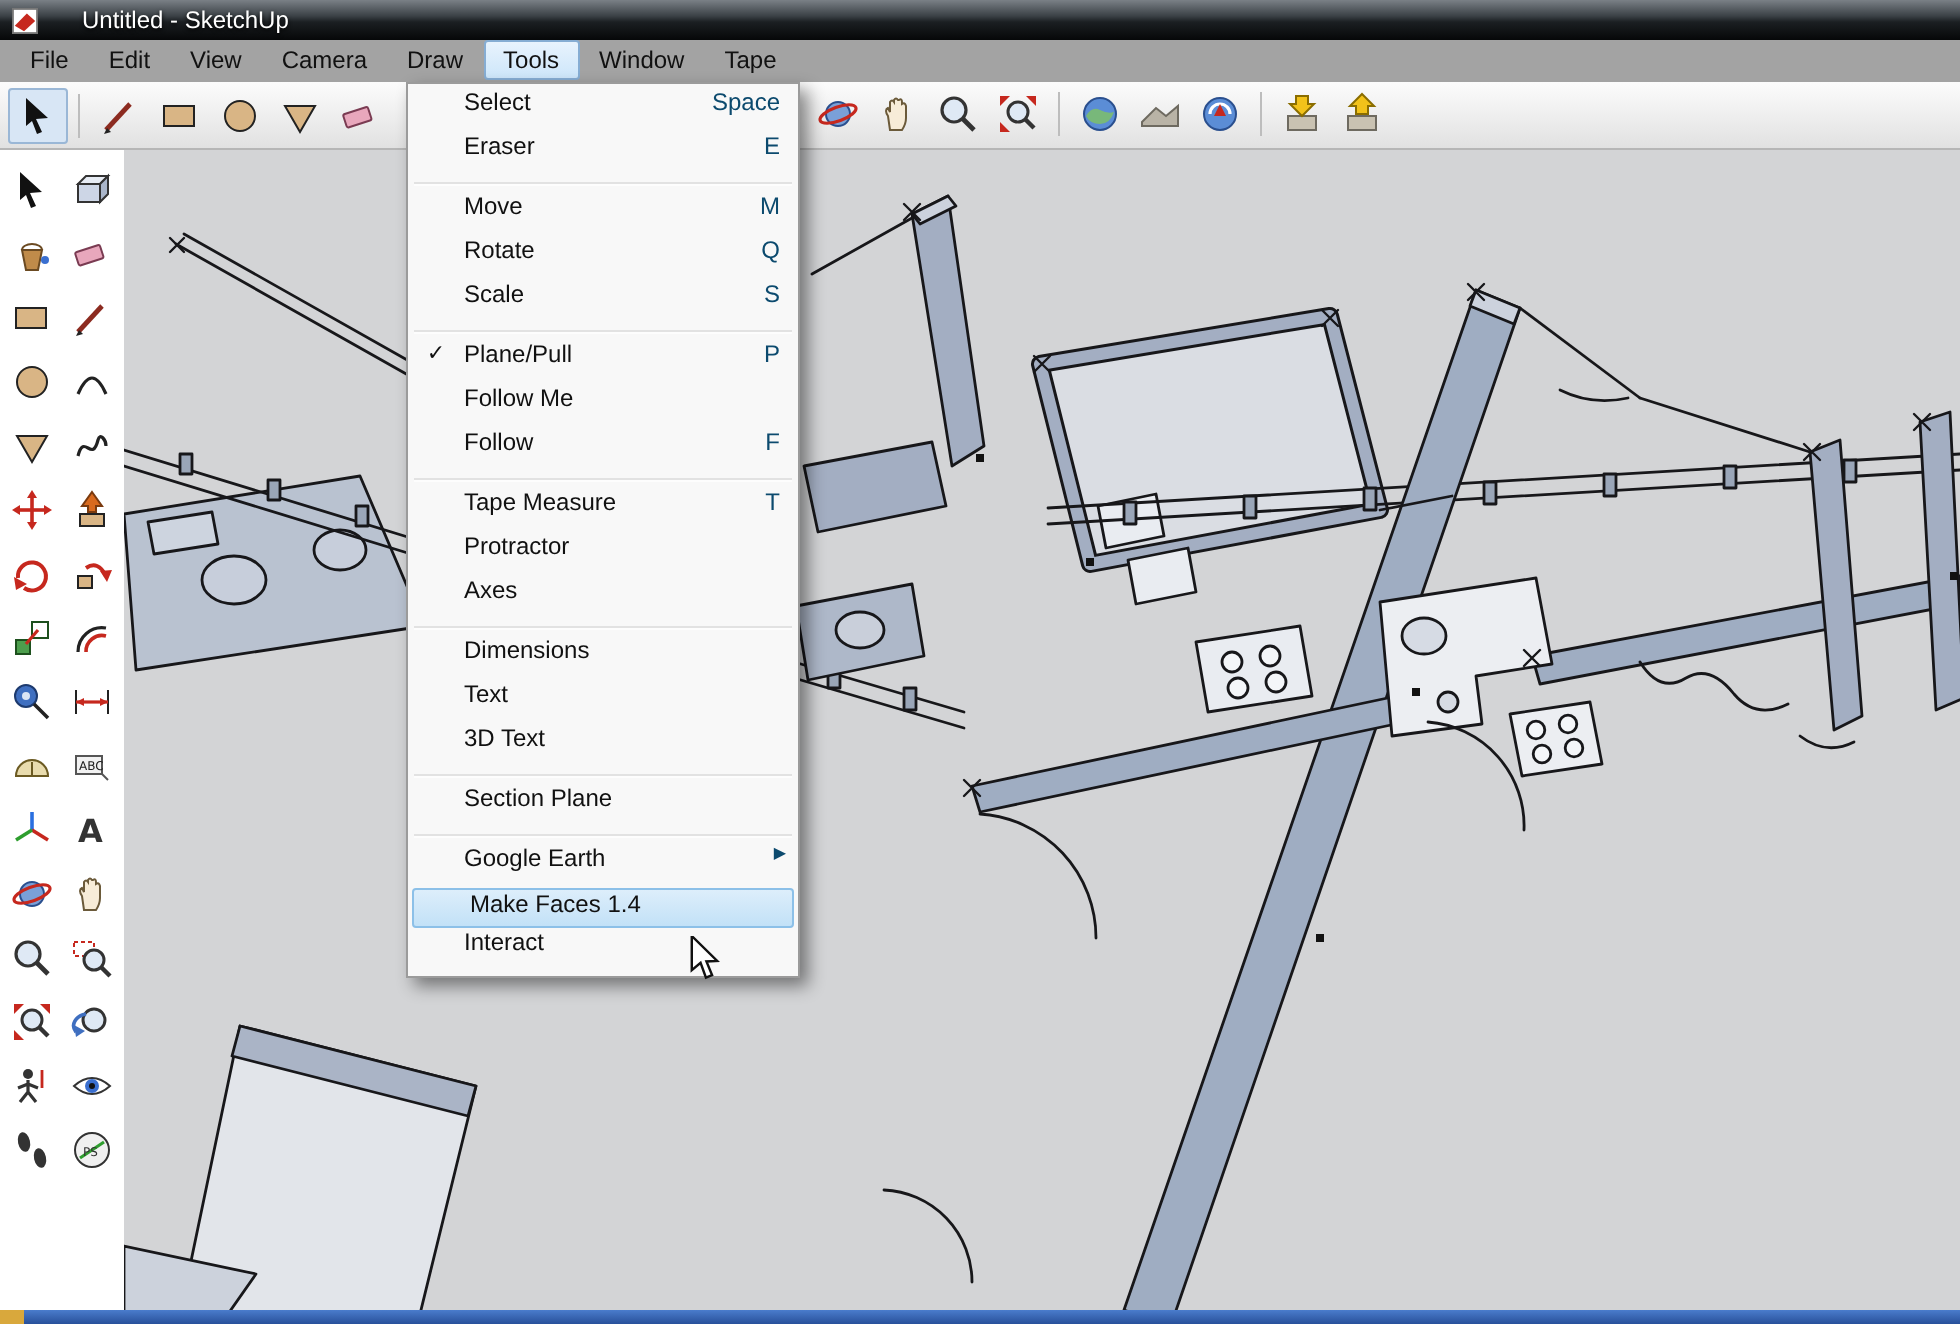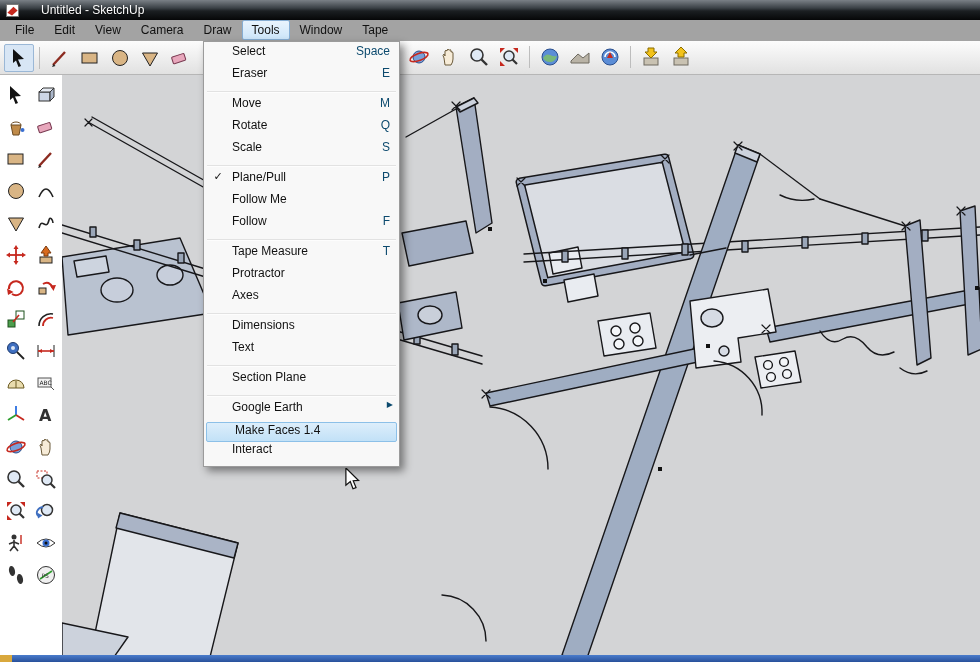--- a/index.html
+++ b/index.html
@@ -571,20 +571,25 @@
     <div class="mi">
         <span class="chk"></span>
         <span class="lbl">Dimensions</span>
         <span class="sc"></span>
       </div>
     <div class="mi">
         <span class="chk"></span>
         <span class="lbl">Text</span>
         <span class="sc"></span>
       </div>
+    <div class="mi">
+        <span class="chk"></span>
+        <span class="lbl">3D Text</span>
+        <span class="sc"></span>
+      </div>
     <div class="msep"></div>
     <div class="mi">
         <span class="chk"></span>
         <span class="lbl">Section Plane</span>
         <span class="sc"></span>
       </div>
     <div class="msep"></div>
     <div class="mi">
         <span class="chk"></span>
         <span class="lbl">Google Earth</span>

